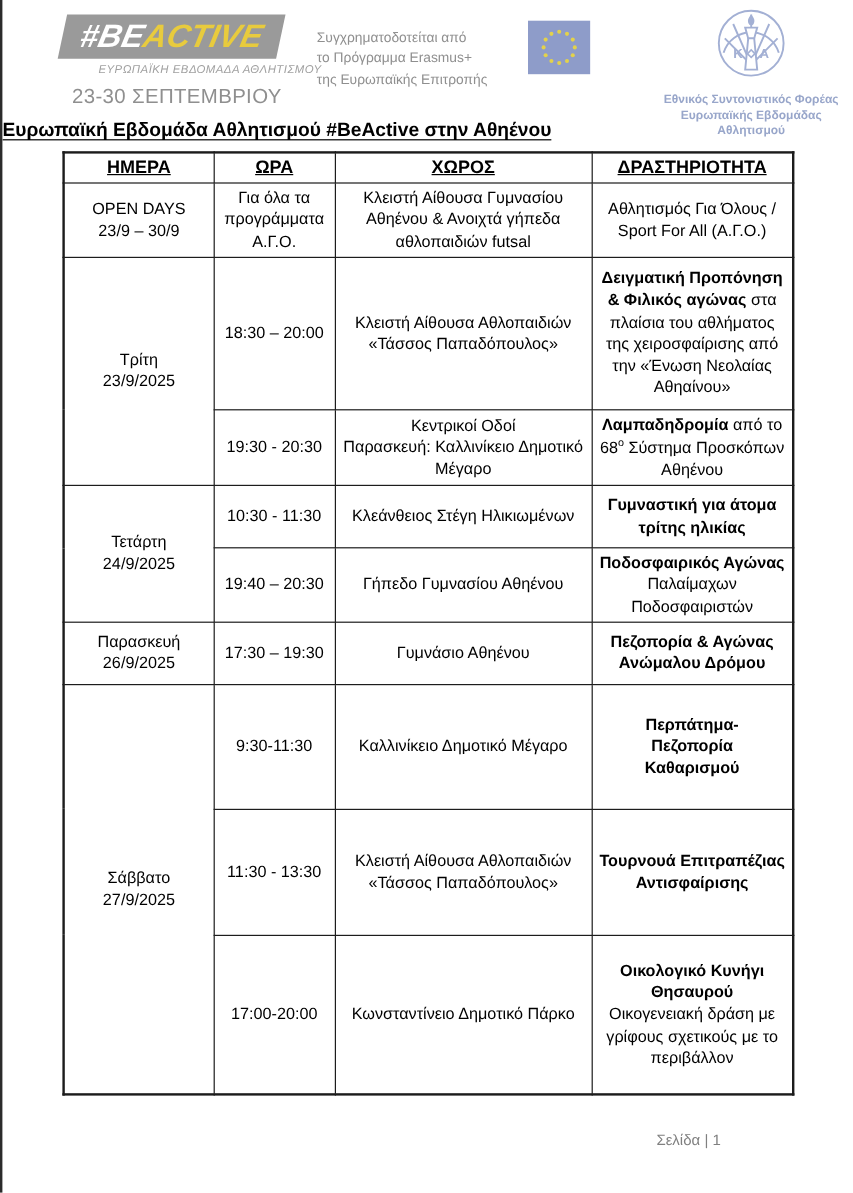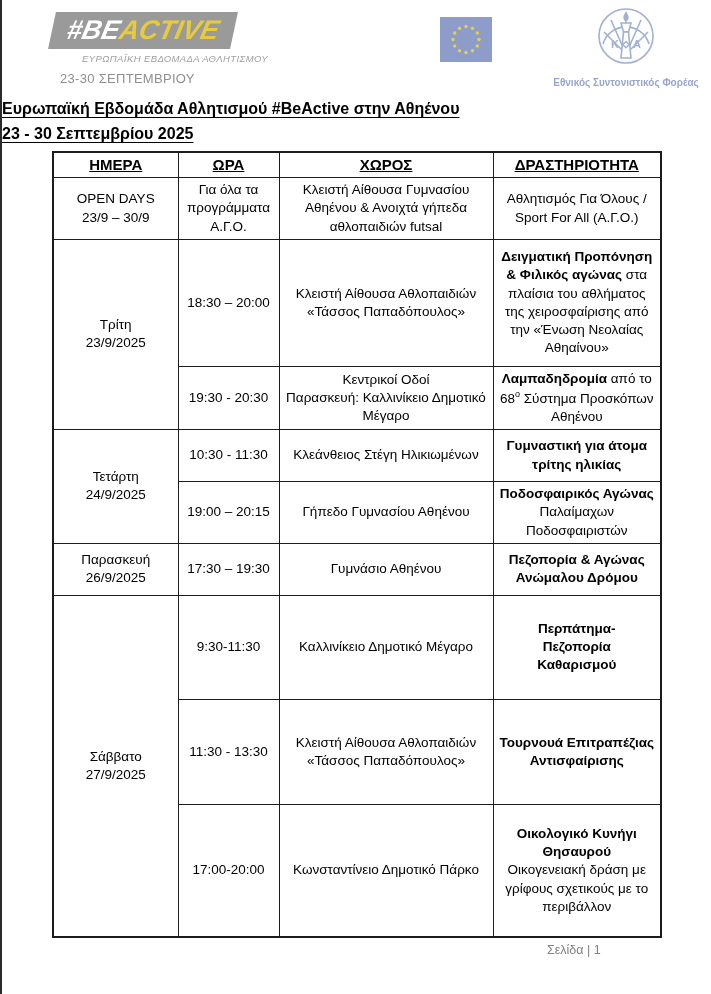--- a/index.html
+++ b/index.html
@@ -21,21 +21,21 @@
   .beactive-banner .txt {
     transform:skewX(0deg); font-style:italic; font-weight:bold;
     font-size:27px; letter-spacing:0px; white-space:nowrap;
   }
   .beactive-banner .be { color:#ffffff; }
   .beactive-banner .active { color:#e8cb3d; }
   .beactive-sub {
     margin-top:4px; font-style:italic; font-size:9.5px; color:#a0a0a0;
     letter-spacing:0.4px; white-space:nowrap;margin-left:30px;
   }
-  .beactive-dates { margin-top:7px; margin-left:8px; font-size:13px; color:#8f8f8f; letter-spacing:0.3px; }
+  .beactive-dates { margin-top:7px; margin-left:8px; font-size:17px; color:#8f8f8f; letter-spacing:0.3px; }
 
   .cofunding {
     position:absolute; left:262px; top:24px; width:172px;
     font-size:11.5px; line-height:1.5; color:#8f8f8f;
   }
   .eu-flag { position:absolute; left:438px; top:17px; }
 
   .koa { position:absolute; left:540px; top:6px; width:168px; text-align:center; }
   .koa-caption { margin-top:2px; font-size:10px; line-height:1.3; color:#98a6ca; font-weight:bold; }
 
@@ -89,20 +89,25 @@
   <div class="header">
 
     <div class="beactive">
       <div class="beactive-banner">
         <span class="txt"><span class="be">#BE</span><span class="active">ACTIVE</span></span>
       </div>
       <div class="beactive-sub">ΕΥΡΩΠΑΪΚΗ ΕΒΔΟΜΑΔΑ ΑΘΛΗΤΙΣΜΟΥ</div>
       <div class="beactive-dates">23-30 ΣΕΠΤΕΜΒΡΙΟΥ</div>
     </div>
 
+    <div class="cofunding">
+      <div>Συγχρηματοδοτείται από</div>
+      <div>το Πρόγραμμα Erasmus+</div>
+      <div>της Ευρωπαϊκής Επιτροπής</div>
+    </div>
 
     <div class="eu-flag">
       <svg width="52" height="45" viewBox="0 0 52 45">
         <rect x="0" y="0" width="52" height="45" fill="#8e9cc9"></rect>
         <g fill="#e3d24b">
           <circle cx="26" cy="9.5" r="1.7"></circle>
           <circle cx="32.5" cy="11.2" r="1.7"></circle>
           <circle cx="37.3" cy="16" r="1.7"></circle>
           <circle cx="39" cy="22.5" r="1.7"></circle>
           <circle cx="37.3" cy="29" r="1.7"></circle>
@@ -130,27 +135,27 @@
         </g>
         <path d="M30,17 L40,17 L37.5,26 L32.5,26 Z" fill="#ffffff" stroke="#a3b0d4" stroke-width="1.6"></path>
         <path d="M32.5,26 L37.5,26 L40,52 L30,52 Z" fill="#ffffff" stroke="#a3b0d4" stroke-width="1.6"></path>
         <path d="M35,6 C37.5,9 38.5,11 37,14 C36.3,15.4 33.7,15.4 33,14 C31.5,11 32.5,9 35,6 Z" fill="#a3b0d4"></path>
         <text x="20" y="42" font-size="11" font-weight="bold" fill="#a3b0d4" font-family="Liberation Sans, sans-serif">Κ</text>
         <rect x="32.8" y="36.5" width="4.4" height="4.4" transform="rotate(45 35 38.7)" fill="none" stroke="#a3b0d4" stroke-width="1.4"></rect>
         <text x="42" y="42" font-size="11" font-weight="bold" fill="#a3b0d4" font-family="Liberation Sans, sans-serif">Α</text>
       </svg>
       <div class="koa-caption">
         <div>Εθνικός Συντονιστικός Φορέας</div>
+        <div>Ευρωπαϊκής Εβδομάδας Αθλητισμού</div>
       </div>
     </div>
   </div>
 
   <div class="title-block">
     <div class="title-line">Ευρωπαϊκή Εβδομάδα Αθλητισμού #BeActive στην Αθηένου</div>
-    <div class="title-line">23 - 30 Σεπτεμβρίου 2025</div>
   </div>
 
   <table class="schedule">
     <colgroup>
         <col class="c-day">
         <col class="c-time">
         <col class="c-venue">
         <col class="c-act">
       </colgroup>
     <thead>
@@ -196,21 +201,21 @@
         <td rowspan="2">
           <div>Τετάρτη</div>
           <div>24/9/2025</div>
         </td>
         <td>10:30 - 11:30</td>
         <td>Κλεάνθειος Στέγη Ηλικιωμένων</td>
         <td class="act b">Γυμναστική για άτομα τρίτης ηλικίας</td>
       </tr>
 
       <tr class="rh4">
-        <td>19:00 – 20:15</td>
+        <td>19:40 – 20:30</td>
         <td>Γήπεδο Γυμνασίου Αθηένου</td>
         <td class="act"><span class="b">Ποδοσφαιρικός Αγώνας</span><span> Παλαίμαχων Ποδοσφαιριστών</span></td>
       </tr>
 
       <tr class="rh5">
         <td>
           <div>Παρασκευή</div>
           <div>26/9/2025</div>
         </td>
         <td>17:30 – 19:30</td>

